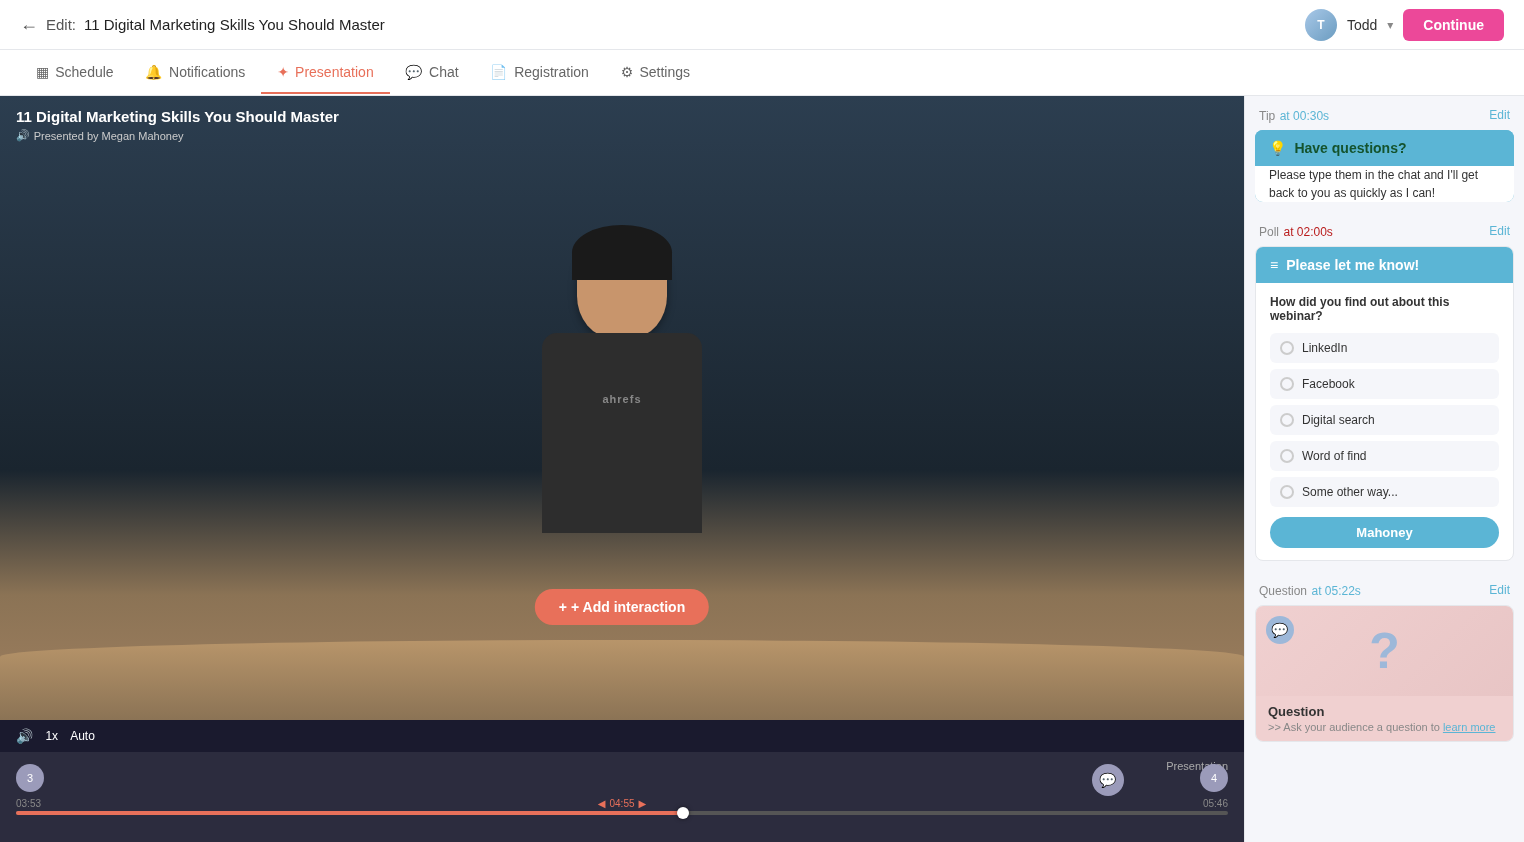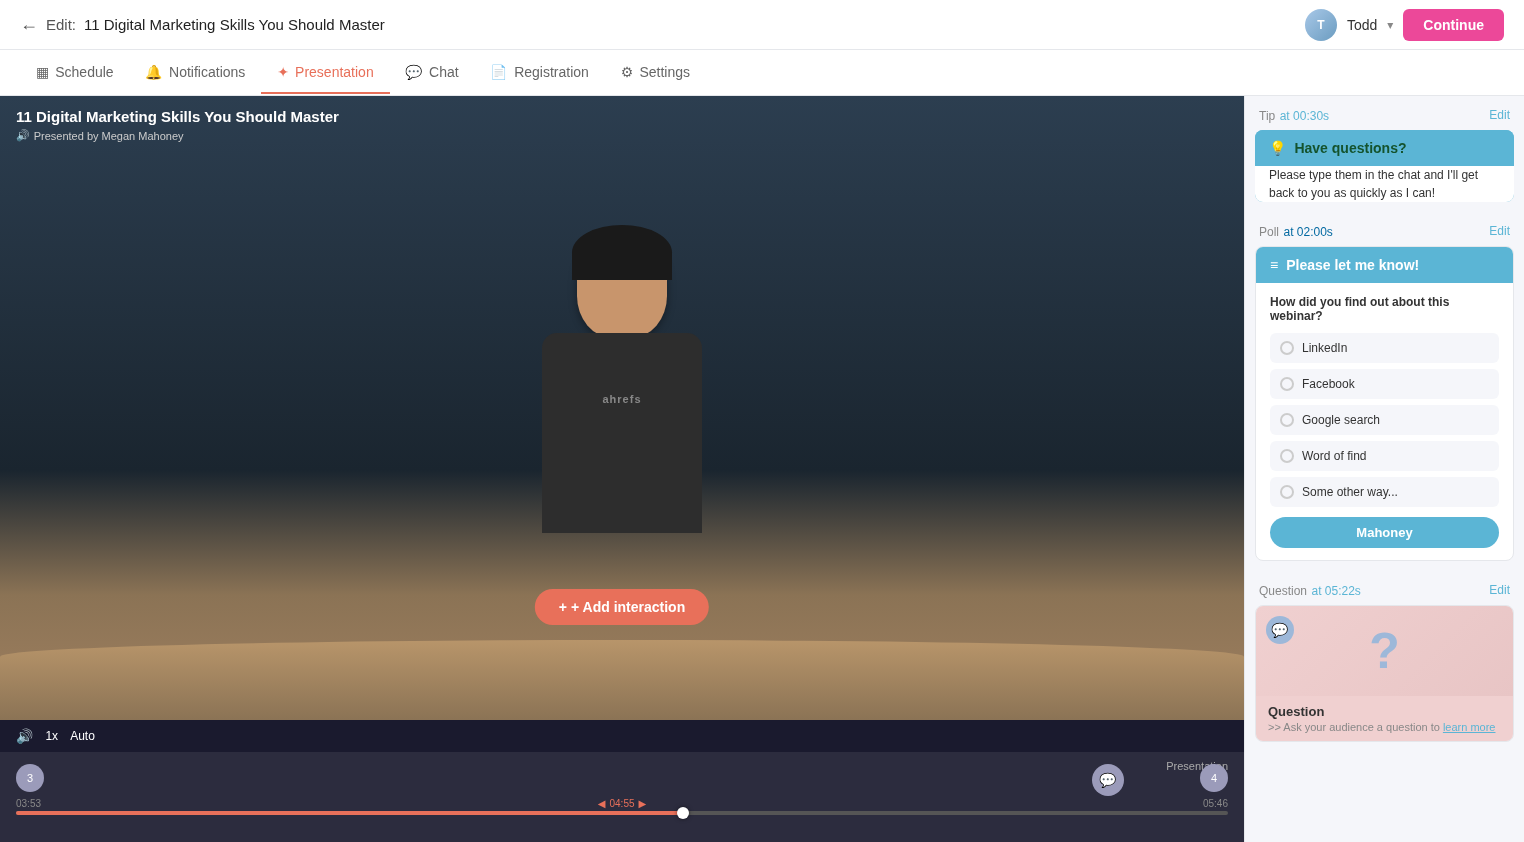--- a/index.html
+++ b/index.html
@@ -355,42 +355,42 @@
         <div class="tip-body">
           <p class="tip-text">Please type them in the chat and I'll get back to you as quickly as I can!</p>
         </div>
       </div>
     </div>
 
     <div class="panel-section">
       <div class="panel-section-header">
         <span>
           <span style="font-size:12px; color:#888;">Poll</span>
-          <span style="color:#0369a1; font-size:12px;">at 02:00s</span>
+          <span style="color:#b91c1c; font-size:12px;">at 02:00s</span>
         </span>
         <span class="section-edit">Edit</span>
       </div>
       <div class="poll-card">
         <div class="poll-header">
           <span class="poll-icon">≡</span>
           <span class="poll-title">Please let me know!</span>
         </div>
         <div class="poll-body">
           <p class="poll-question">How did you find out about this webinar?</p>
           <div class="poll-option">
             <div class="radio-btn"></div>
             <span class="option-label">LinkedIn</span>
           </div>
           <div class="poll-option">
             <div class="radio-btn"></div>
             <span class="option-label">Facebook</span>
           </div>
           <div class="poll-option">
             <div class="radio-btn"></div>
-            <span class="option-label">Google search</span>
+            <span class="option-label">Digital search</span>
           </div>
           <div class="poll-option">
             <div class="radio-btn"></div>
             <span class="option-label">Word of find</span>
           </div>
           <div class="poll-option">
             <div class="radio-btn"></div>
             <span class="option-label">Some other way...</span>
           </div>
           <button class="submit-btn">Mahoney</button>

